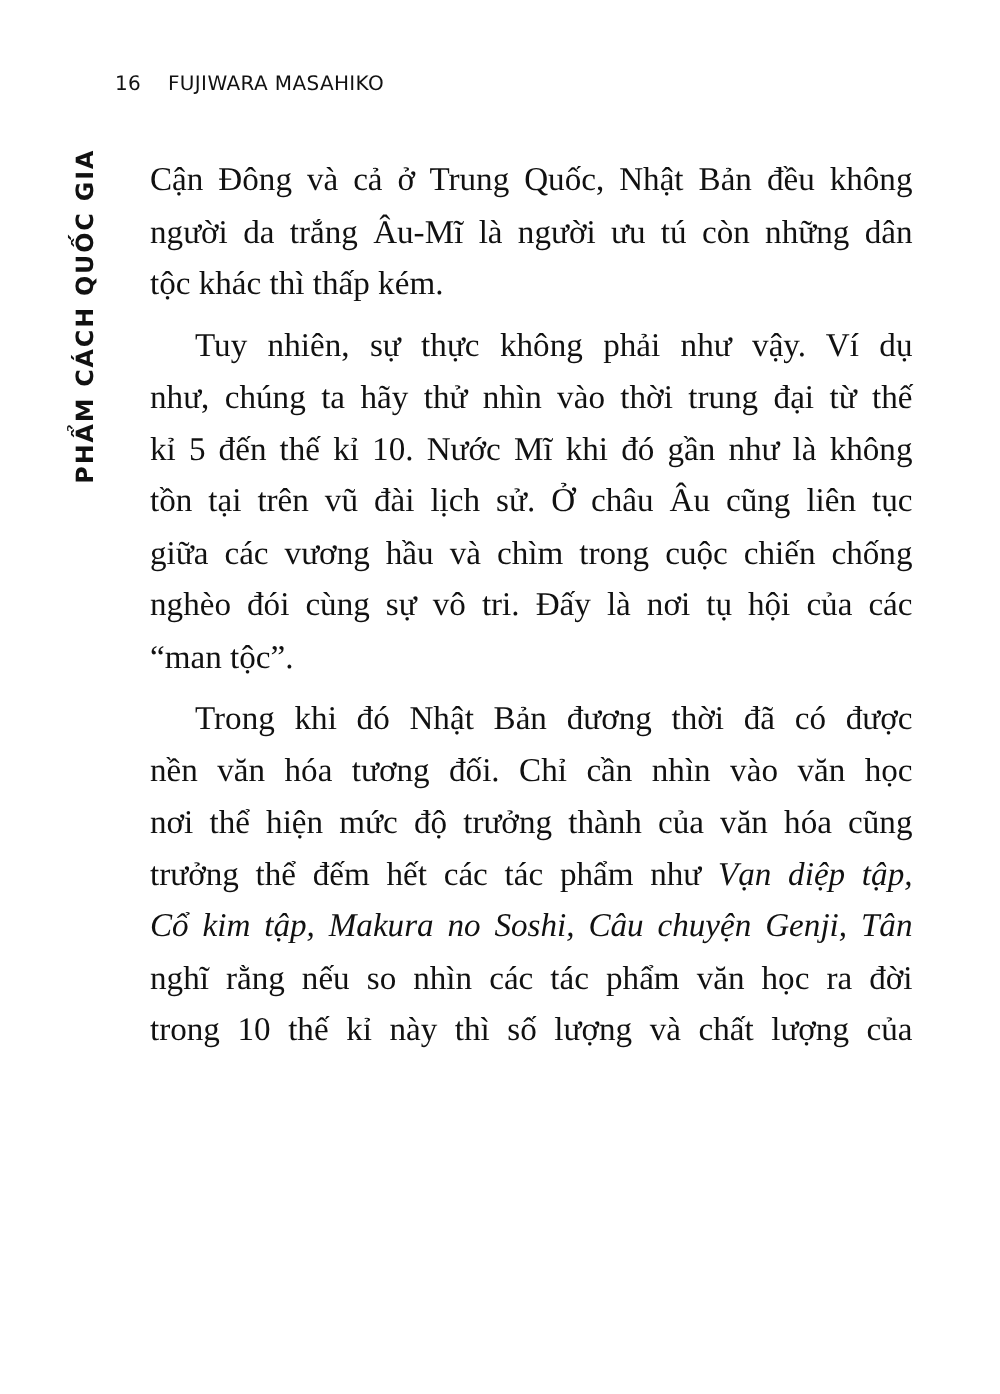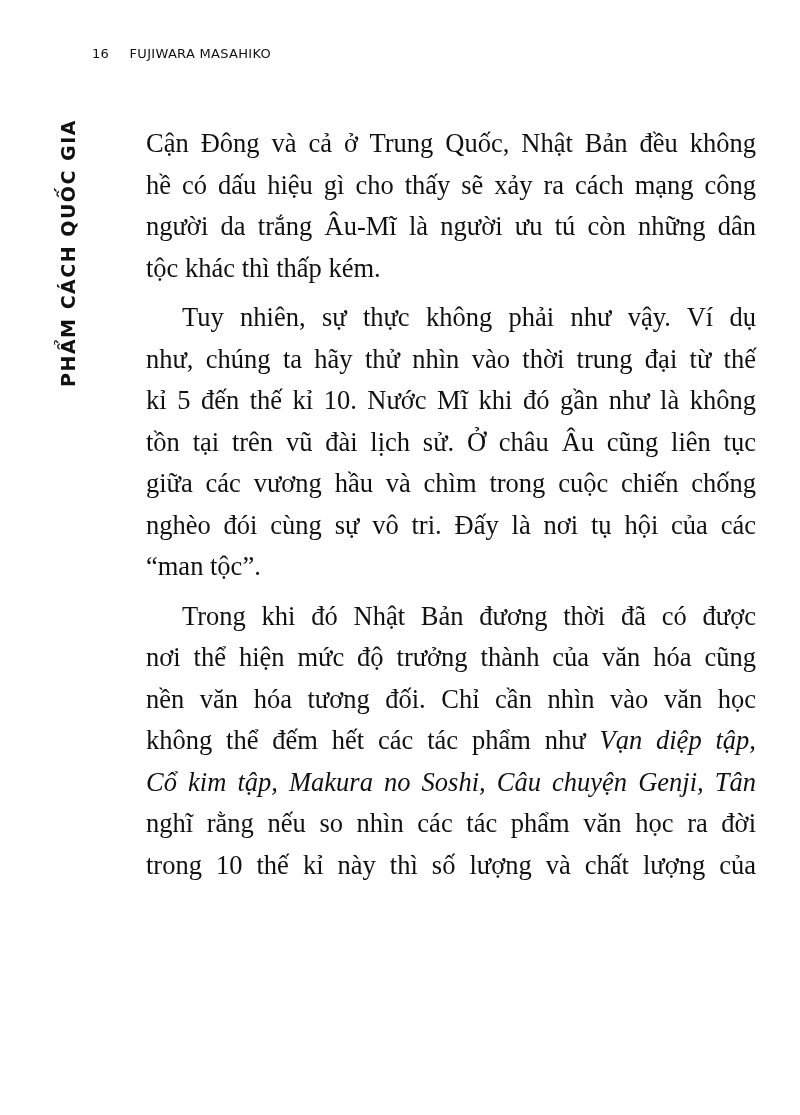--- a/index.html
+++ b/index.html
@@ -10,23 +10,23 @@
     body {
       width: 800px;
       height: 1115px;
       position: relative;
       overflow: hidden;
       color: #111111;
     }
     .running-head {
       position: absolute;
       left: 92px;
-      top: 46px;
+      top: 57px;
       font-family: "DejaVu Sans", "Liberation Sans", sans-serif;
-      font-size: 13px;
+      font-size: 16px;
       letter-spacing: 0.3px;
       color: #111;
       white-space: nowrap;
     }
     .running-head .page-num {
       display: inline-block;
       margin-right: 16px;
     }
     .side-title {
       position: absolute;
@@ -36,21 +36,21 @@
       transform-origin: center center;
       font-family: "DejaVu Sans", "Liberation Sans", sans-serif;
       font-weight: bold;
       font-size: 19px;
       letter-spacing: 1.5px;
       white-space: nowrap;
       color: #111;
     }
     .body-text {
       position: absolute;
-      left: 146px;
+      left: 120px;
       top: 123px;
       width: 610px;
       font-family: "Liberation Serif", "DejaVu Serif", serif;
       font-size: 26.5px;
       line-height: 41.5px;
       color: #111;
     }
     .line {
       display: block;
       white-space: nowrap;
@@ -78,42 +78,41 @@
   <span class="page-num">16</span>
   <span>FUJIWARA MASAHIKO</span>
 </div>
 
 <div class="side-title">PHẨM CÁCH QUỐC GIA</div>
 
 <div class="body-text">
 
   <div>
     <span class="line">Cận Đông và cả ở Trung Quốc, Nhật Bản đều không</span>
-    <span class="line">hề có dấu hiệu gì cho thấy sẽ xảy ra cách mạng công</span>
     <span class="line">người da trắng Âu-Mĩ là người ưu tú còn những dân</span>
     <span class="line last">tộc khác thì thấp kém.</span>
   </div>
 
   <div class="para-gap"></div>
 
   <div>
     <span class="line indent">Tuy nhiên, sự thực không phải như vậy. Ví dụ</span>
     <span class="line">như, chúng ta hãy thử nhìn vào thời trung đại từ thế</span>
     <span class="line">kỉ 5 đến thế kỉ 10. Nước Mĩ khi đó gần như là không</span>
     <span class="line">tồn tại trên vũ đài lịch sử. Ở châu Âu cũng liên tục</span>
     <span class="line">giữa các vương hầu và chìm trong cuộc chiến chống</span>
     <span class="line">nghèo đói cùng sự vô tri. Đấy là nơi tụ hội của các</span>
     <span class="line last">“man tộc”.</span>
   </div>
 
   <div class="para-gap"></div>
 
   <div>
     <span class="line indent">Trong khi đó Nhật Bản đương thời đã có được</span>
+    <span class="line">nền văn hóa tương đối. Chỉ cần nhìn vào văn học</span>
     <span class="line">nơi thể hiện mức độ trưởng thành của văn hóa cũng</span>
-    <span class="line">nền văn hóa tương đối. Chỉ cần nhìn vào văn học</span>
-    <span class="line"><span>không thể đếm hết các tác phẩm như </span><span class="it">Vạn diệp tập,</span></span>
+    <span class="line"><span>trưởng thể đếm hết các tác phẩm như </span><span class="it">Vạn diệp tập,</span></span>
     <span class="line it">Cổ kim tập, Makura no Soshi, Câu chuyện Genji, Tân</span>
     <span class="line">nghĩ rằng nếu so nhìn các tác phẩm văn học ra đời</span>
     <span class="line">trong 10 thế kỉ này thì số lượng và chất lượng của</span>
   </div>
 
 </div>
 
 </body></html>

